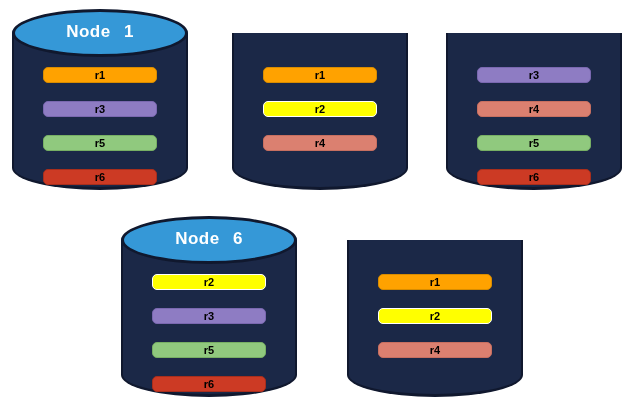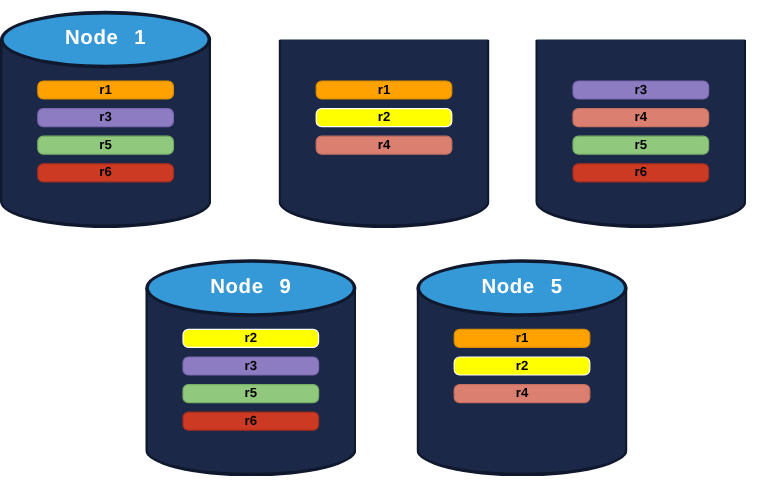--- a/index.html
+++ b/index.html
@@ -9,21 +9,21 @@
     height: 402px;
     background: #ffffff;
     font-family: "Liberation Sans", sans-serif;
     overflow: hidden;
   }
   .node {
     position: absolute;
     width: 176px;
     height: 181px;
   }
-  .node-0 { left: 0;  top: 9px; text-decoration: underline; }
+  .node-0 { left: 12px;  top: 9px; text-decoration: underline; }
   .node-1 { left: 232px; top: 9px; }
   .node-2 { left: 446px; top: 9px; }
   .node-3 { left: 121px; top: 216px; }
   .node-4 { left: 347px; top: 216px; }
 
   .cyl-body {
     position: absolute;
     left: 0; right: 0;
     top: 24px; bottom: 0;
     box-sizing: border-box;
@@ -50,21 +50,21 @@
     word-spacing: 8px;
     padding-bottom: 2px;
   }
   .bars {
     position: absolute;
     top: 58px; left: 0;
     width: 100%;
     display: flex;
     flex-direction: column;
     align-items: center;
-    gap: 7px;
+    gap: 18px;
   }
   .bar {
     width: 114px;
     height: 16px;
     box-sizing: border-box;
     border: 1.5px solid;
     border-radius: 5px;
     display: flex;
     align-items: center;
     justify-content: center;
@@ -130,43 +130,40 @@
         </div>
         <div class="bar" style="background: rgb(204, 58, 36); border-color: rgb(168, 46, 28);">
           <span class="bar-label">r6</span>
         </div>
       </div>
   </div>
 
   <div class="node node-3">
     <div class="cyl-body" style="background: rgb(27, 40, 71); border-color: rgb(16, 24, 46);"></div>
     <div class="cyl-top" style="background: rgb(53, 152, 215); border-color: rgb(16, 24, 46);">
-      <span class="node-label" style="color: rgb(255, 255, 255);">Node 9</span>
+      <span class="node-label" style="color: rgb(255, 255, 255);">Node 6</span>
     </div>
     <div class="bars">
         <div class="bar" style="background: rgb(255, 255, 0); border-color: rgb(255, 255, 255);">
           <span class="bar-label">r2</span>
         </div>
         <div class="bar" style="background: rgb(142, 124, 195); border-color: rgb(122, 104, 176);">
           <span class="bar-label">r3</span>
         </div>
         <div class="bar" style="background: rgb(144, 201, 126); border-color: rgb(119, 175, 100);">
           <span class="bar-label">r5</span>
         </div>
         <div class="bar" style="background: rgb(204, 58, 36); border-color: rgb(168, 46, 28);">
           <span class="bar-label">r6</span>
         </div>
       </div>
   </div>
 
   <div class="node node-4">
     <div class="cyl-body" style="background: rgb(27, 40, 71); border-color: rgb(16, 24, 46);"></div>
-    <div class="cyl-top" style="background: rgb(53, 152, 215); border-color: rgb(16, 24, 46);">
-      <span class="node-label" style="color: rgb(255, 255, 255);">Node 5</span>
-    </div>
     <div class="bars">
         <div class="bar" style="background: rgb(255, 162, 0); border-color: rgb(216, 140, 0);">
           <span class="bar-label">r1</span>
         </div>
         <div class="bar" style="background: rgb(255, 255, 0); border-color: rgb(255, 255, 255);">
           <span class="bar-label">r2</span>
         </div>
         <div class="bar" style="background: rgb(219, 128, 112); border-color: rgb(199, 111, 96);">
           <span class="bar-label">r4</span>
         </div>

